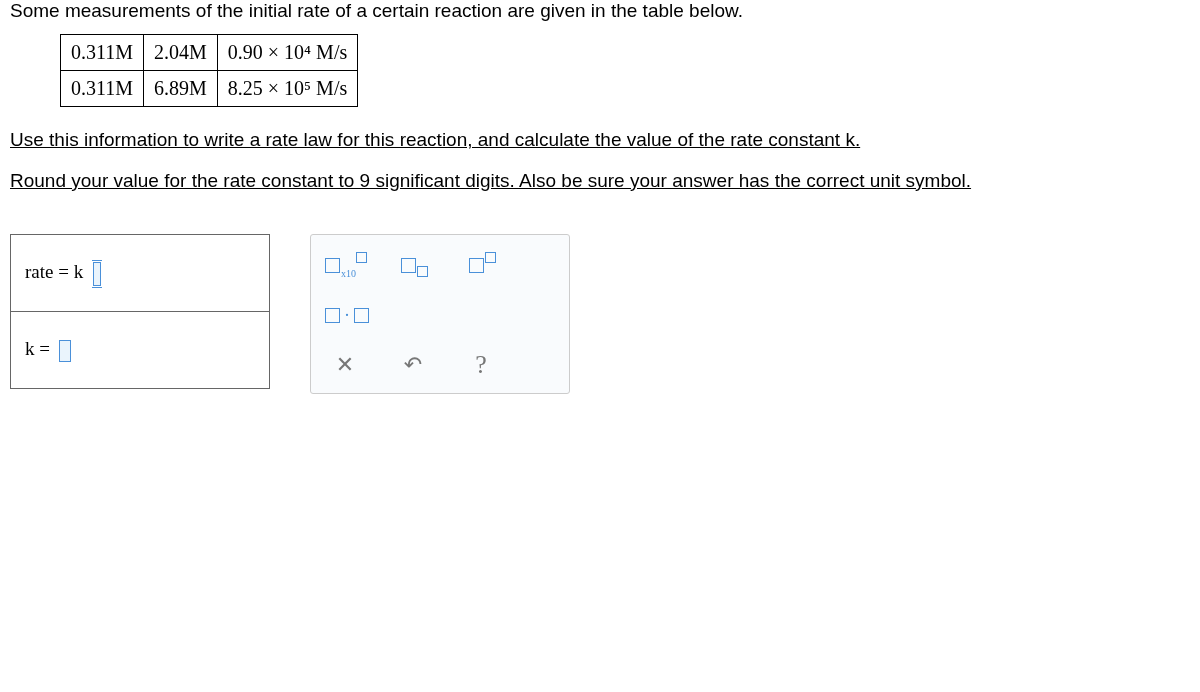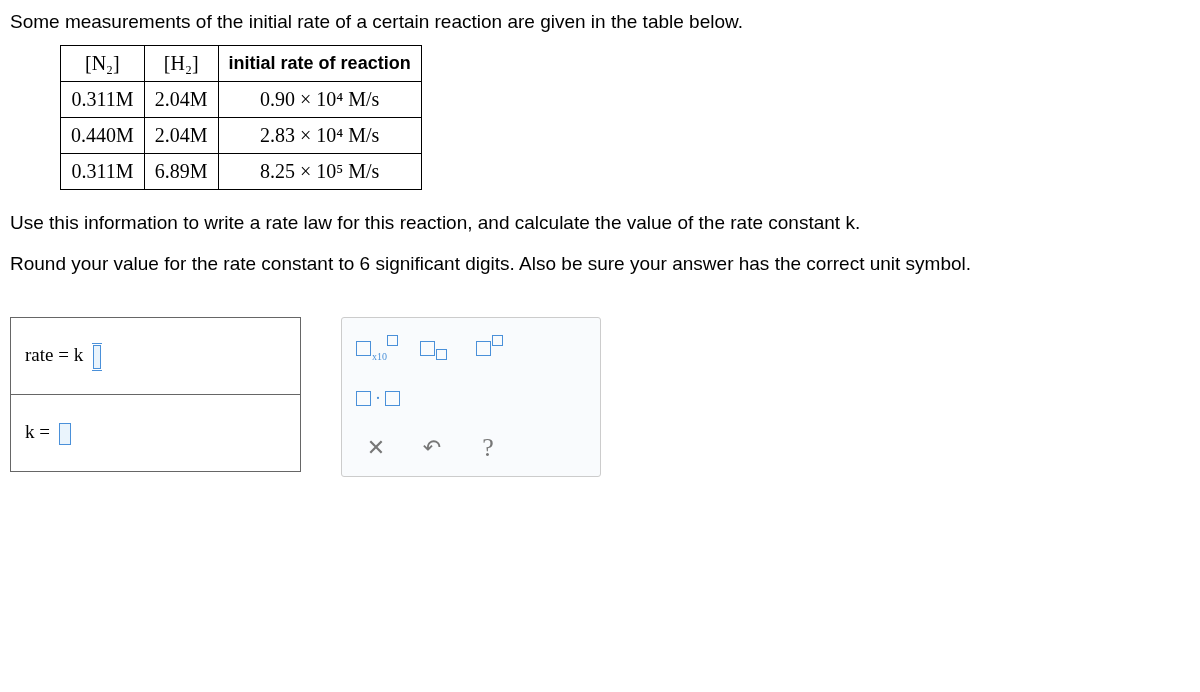--- a/index.html
+++ b/index.html
@@ -8,21 +8,21 @@
     color: #000;
     margin: 0;
     padding: 0;
     width: 1200px;
     height: 692px;
     background: #fff;
     position: relative;
   }
   .intro {
     margin: 0 10px 12px 10px;
-    padding-top: 11px;
+    padding-top: 0;
   }
   .data-table {
     border-collapse: collapse;
     margin-left: 60px;
     margin-bottom: 20px;
   }
   .data-table td, .data-table th {
     border: 1.5px solid #000;
     padding: 6px 10px;
     text-align: center;
@@ -35,30 +35,31 @@
     font-weight: bold;
     font-size: 18px;
   }
   .math-header {
     font-family: 'Times New Roman', serif;
     font-size: 24px;
   }
   .instruction {
     margin: 0 10px 14px 10px;
     line-height: 1.4;
+    text-decoration: underline;
   }
   .answer-area {
     display: flex;
     margin-top: 40px;
     margin-left: 10px;
     align-items: flex-start;
   }
   .answer-table {
     border-collapse: collapse;
-    width: 291px;
+    width: 260px;
   }
   .answer-table td {
     border: 1px solid #666;
     padding: 18px 14px;
     font-family: 'Times New Roman', serif;
     font-size: 19px;
     height: 40px;
   }
   .inputbox {
     display: inline-block;
@@ -89,21 +90,21 @@
   .palette {
     margin-left: 40px;
     border: 1px solid #ccc;
     background: #f9fbfd;
     border-radius: 3px;
     padding: 14px 14px 8px 14px;
     width: 230px;
   }
   .palette-row {
     display: flex;
-    gap: 16px;
+    gap: 28px;
     margin-bottom: 18px;
     align-items: center;
     justify-content: flex-start;
   }
   .pbtn {
     display: inline-flex;
     align-items: center;
     justify-content: center;
     min-width: 40px;
     height: 32px;
@@ -165,47 +166,37 @@
     font-size: 26px;
   }
 </style>
 </head>
 <body>
 
 <div class="intro">Some measurements of the initial rate of a certain reaction are given in the table below.</div>
 
 <table class="data-table">
   <tbody>
-      <tr>
-    <td class="math-header">[N₂]</td>
-    <td class="math-header">[H₂]</td>
-    <th>initial rate of reaction</th>
-  </tr>
   <tr>
     <td>0.311M</td>
     <td>2.04M</td>
     <td>0.90 × 10⁴ M/s</td>
-  </tr>
-  <tr>
-    <td>0.440M</td>
-    <td>2.04M</td>
-    <td>2.83 × 10⁴ M/s</td>
   </tr>
   <tr>
     <td>0.311M</td>
     <td>6.89M</td>
     <td>8.25 × 10⁵ M/s</td>
   </tr>
 </tbody>
   </table>
 
 <div class="instruction">
   <span>Use this information to write a rate law for this reaction, and calculate the value of the rate constant k.</span>
 </div>
-<div class="instruction">Round your value for the rate constant to 6 significant digits. Also be sure your answer has the correct unit symbol.</div>
+<div class="instruction">Round your value for the rate constant to 9 significant digits. Also be sure your answer has the correct unit symbol.</div>
 
 <div class="answer-area">
   <table class="answer-table">
     <tbody>
         <tr>
       <td>
         <span>rate = k</span>
         &nbsp;<span class="inputbox cursor"></span>
       </td>
     </tr>

